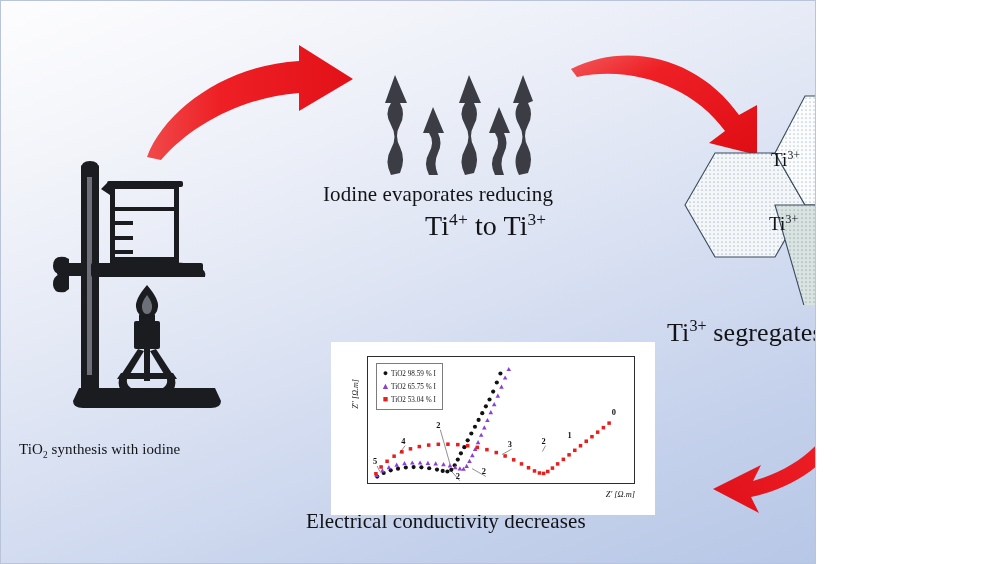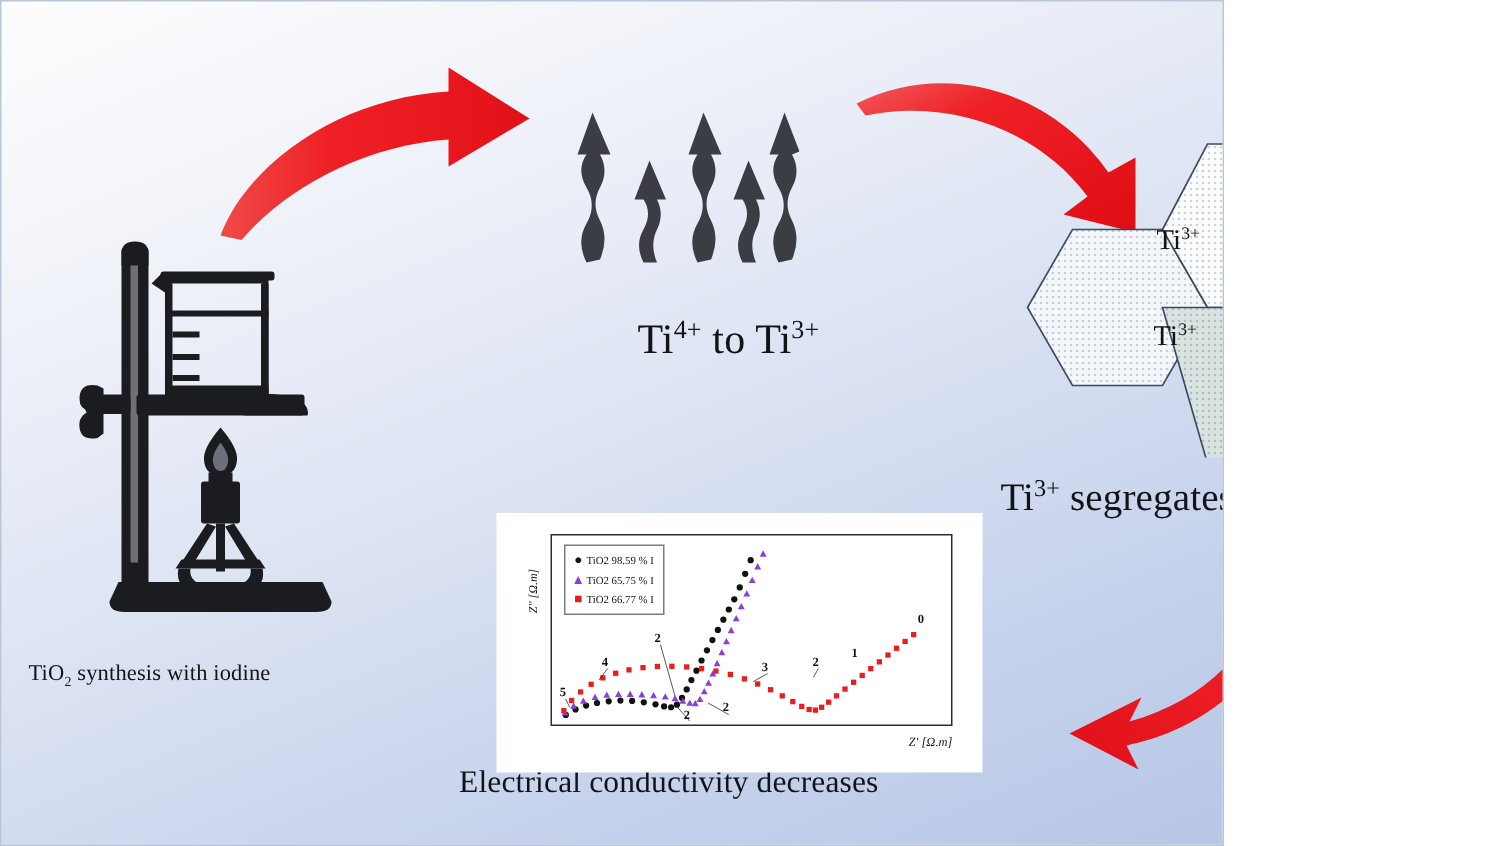--- a/index.html
+++ b/index.html
@@ -217,20 +217,21 @@
 
     <polygon points="98,68 128,11 188,11 218,68 188,120 128,120" fill="url(#dotsB)" stroke="#3a4a60" stroke-width="1.1"></polygon>
 
     <polygon points="98,120 128,120 188,120 218,172 188,224 128,224" fill="url(#dotsC)" stroke="#3a4a60" stroke-width="1.1"></polygon>
   </svg>
 
   <span class="cap" style="left:770px;top:148px;font-size:19px">Ti<sup>3+</sup></span>
   <span class="cap" style="left:820px;top:183px;font-size:19px">Ti<sup>3+</sup></span>
   <span class="cap" style="left:768px;top:212px;font-size:19px">Ti<sup>3+</sup></span>
 
+  <span class="cap" style="left:322px;top:181px;font-size:21px">Iodine evaporates reducing</span>
   <span class="cap" style="left:424px;top:209px;font-size:28px">Ti<sup>4+</sup> to Ti<sup>3+</sup></span>
 
   <span class="cap" style="left:666px;top:316px;font-size:26px">Ti<sup>3+</sup> segregates  at the GBs</span>
 
   <span class="cap" style="left:18px;top:440px;font-size:15px">TiO<sub>2</sub> synthesis  with iodine</span>
 
   <span class="cap" style="left:305px;top:508px;font-size:21px">Electrical conductivity  decreases</span>
 
   <div id="chart-panel">
 
@@ -243,21 +244,21 @@
         <div class="leg-row">
           <span class="leg-mark m-black">●</span>
           <span>TiO2 98.59 % I</span>
         </div>
         <div class="leg-row">
           <span class="leg-mark m-purple">▲</span>
           <span>TiO2 65.75 % I</span>
         </div>
         <div class="leg-row">
           <span class="leg-mark m-red">■</span>
-          <span>TiO2 66.77 % I</span>
+          <span>TiO2 53.04 % I</span>
         </div>
       </div>
 
       <svg id="plot-svg" viewBox="0 0 266 126" preserveAspectRatio="none" style="position:absolute;left:0;top:0;width:266px;height:126px">
           <g>
             <circle cx="9.2" cy="119.6" r="2.08" fill="#111111"></circle>
             <circle cx="15.7" cy="115.97333333333333" r="2.08" fill="#111111"></circle>
             <circle cx="22.72" cy="113.36666666666666" r="2.08" fill="#111111"></circle>
             <circle cx="30" cy="111.66666666666667" r="2.08" fill="#111111"></circle>
             <circle cx="37.800000000000004" cy="110.53333333333333" r="2.08" fill="#111111"></circle>

